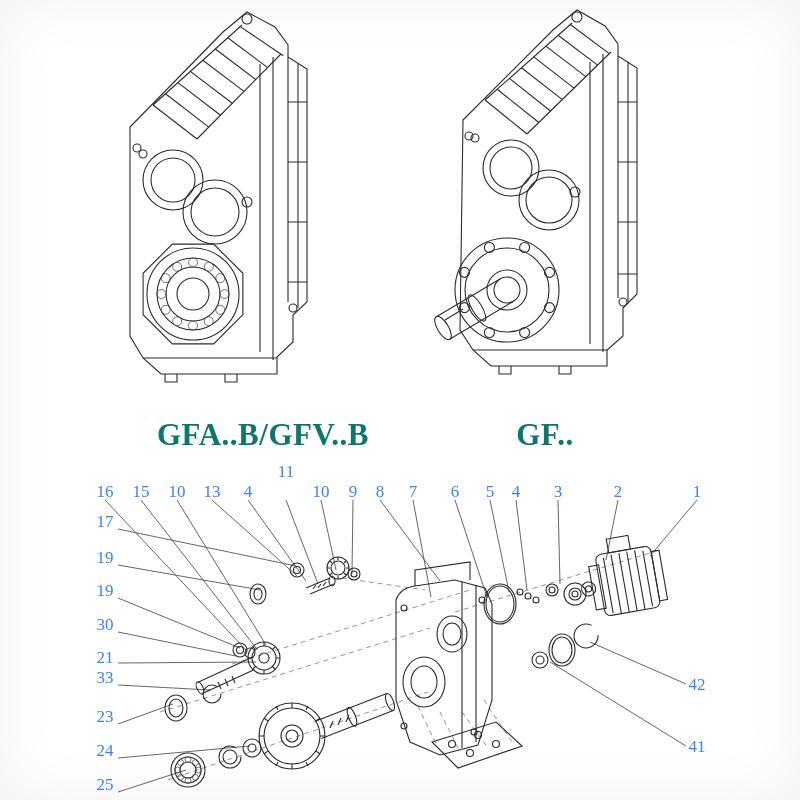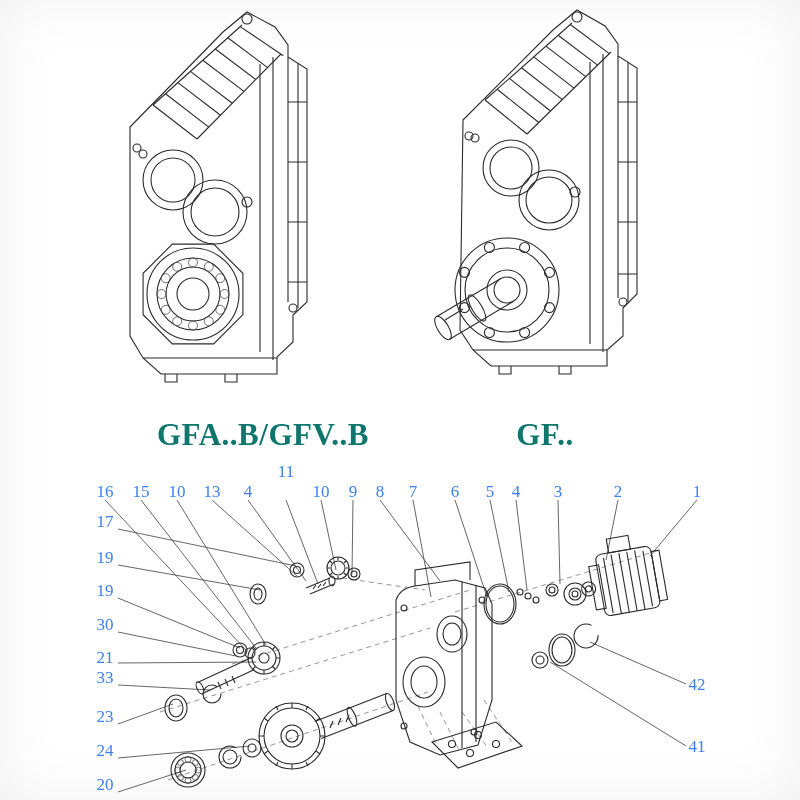--- a/index.html
+++ b/index.html
@@ -326,18 +326,18 @@
   <span class="callout" style="left:697px;top:483px">1</span>
 
   <span class="callout" style="left:105px;top:513px">17</span>
   <span class="callout" style="left:105px;top:549px">19</span>
   <span class="callout" style="left:105px;top:582px">19</span>
   <span class="callout" style="left:105px;top:616px">30</span>
   <span class="callout" style="left:105px;top:649px">21</span>
   <span class="callout" style="left:105px;top:669px">33</span>
   <span class="callout" style="left:105px;top:708px">23</span>
   <span class="callout" style="left:105px;top:742px">24</span>
-  <span class="callout" style="left:105px;top:776px">20</span>
+  <span class="callout" style="left:105px;top:776px">25</span>
 
   <span class="callout" style="left:697px;top:676px">42</span>
   <span class="callout" style="left:697px;top:738px">41</span>
 
 </div>
 
 </body></html>

